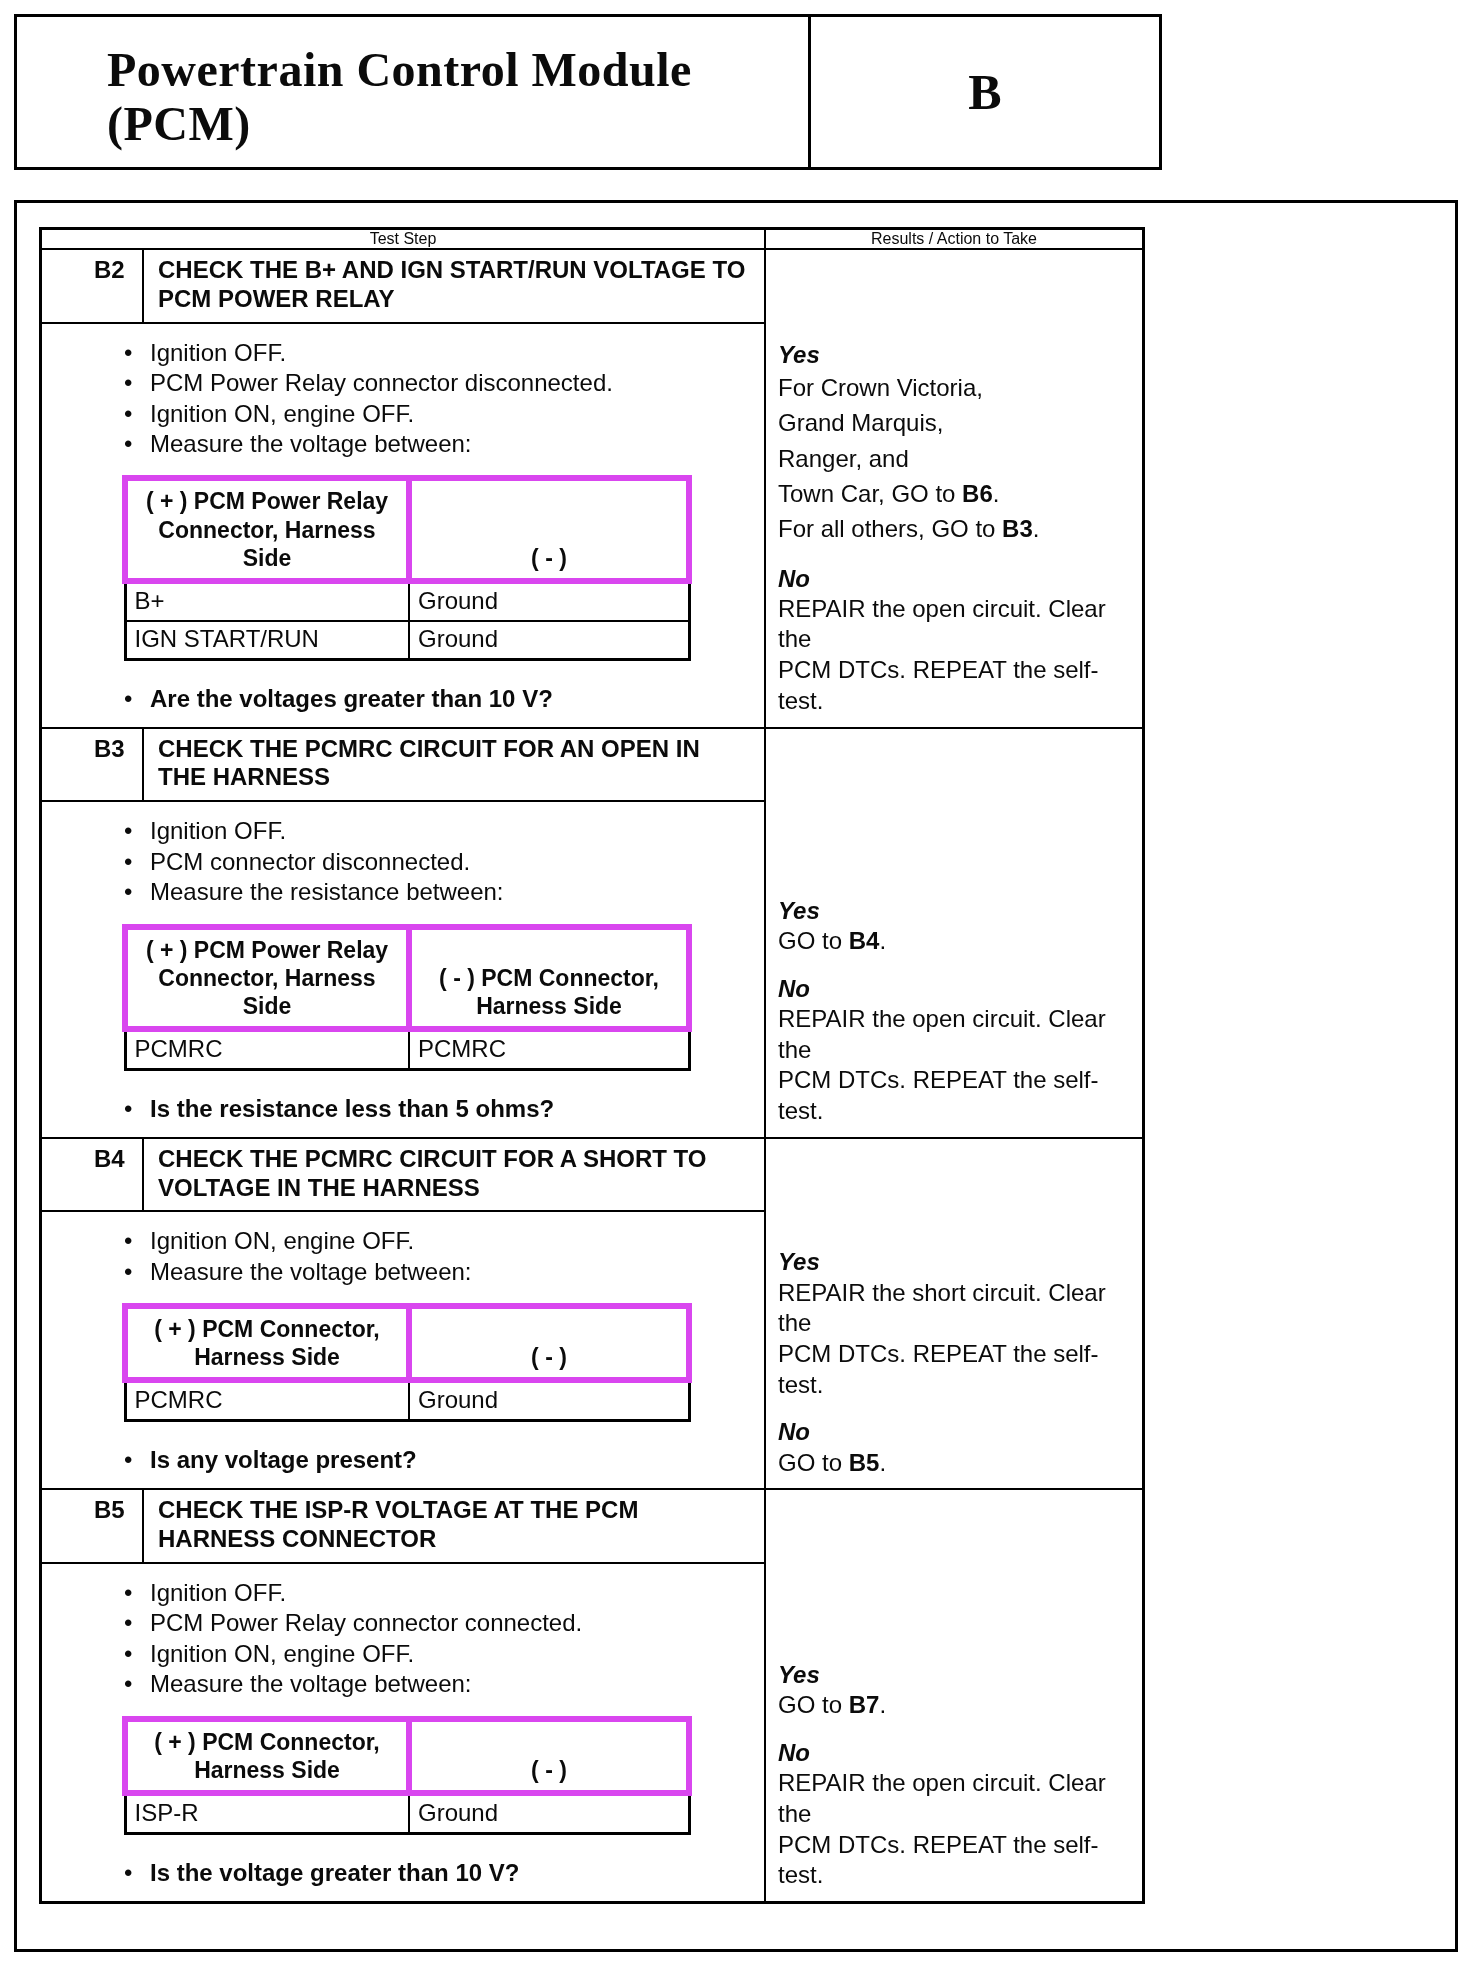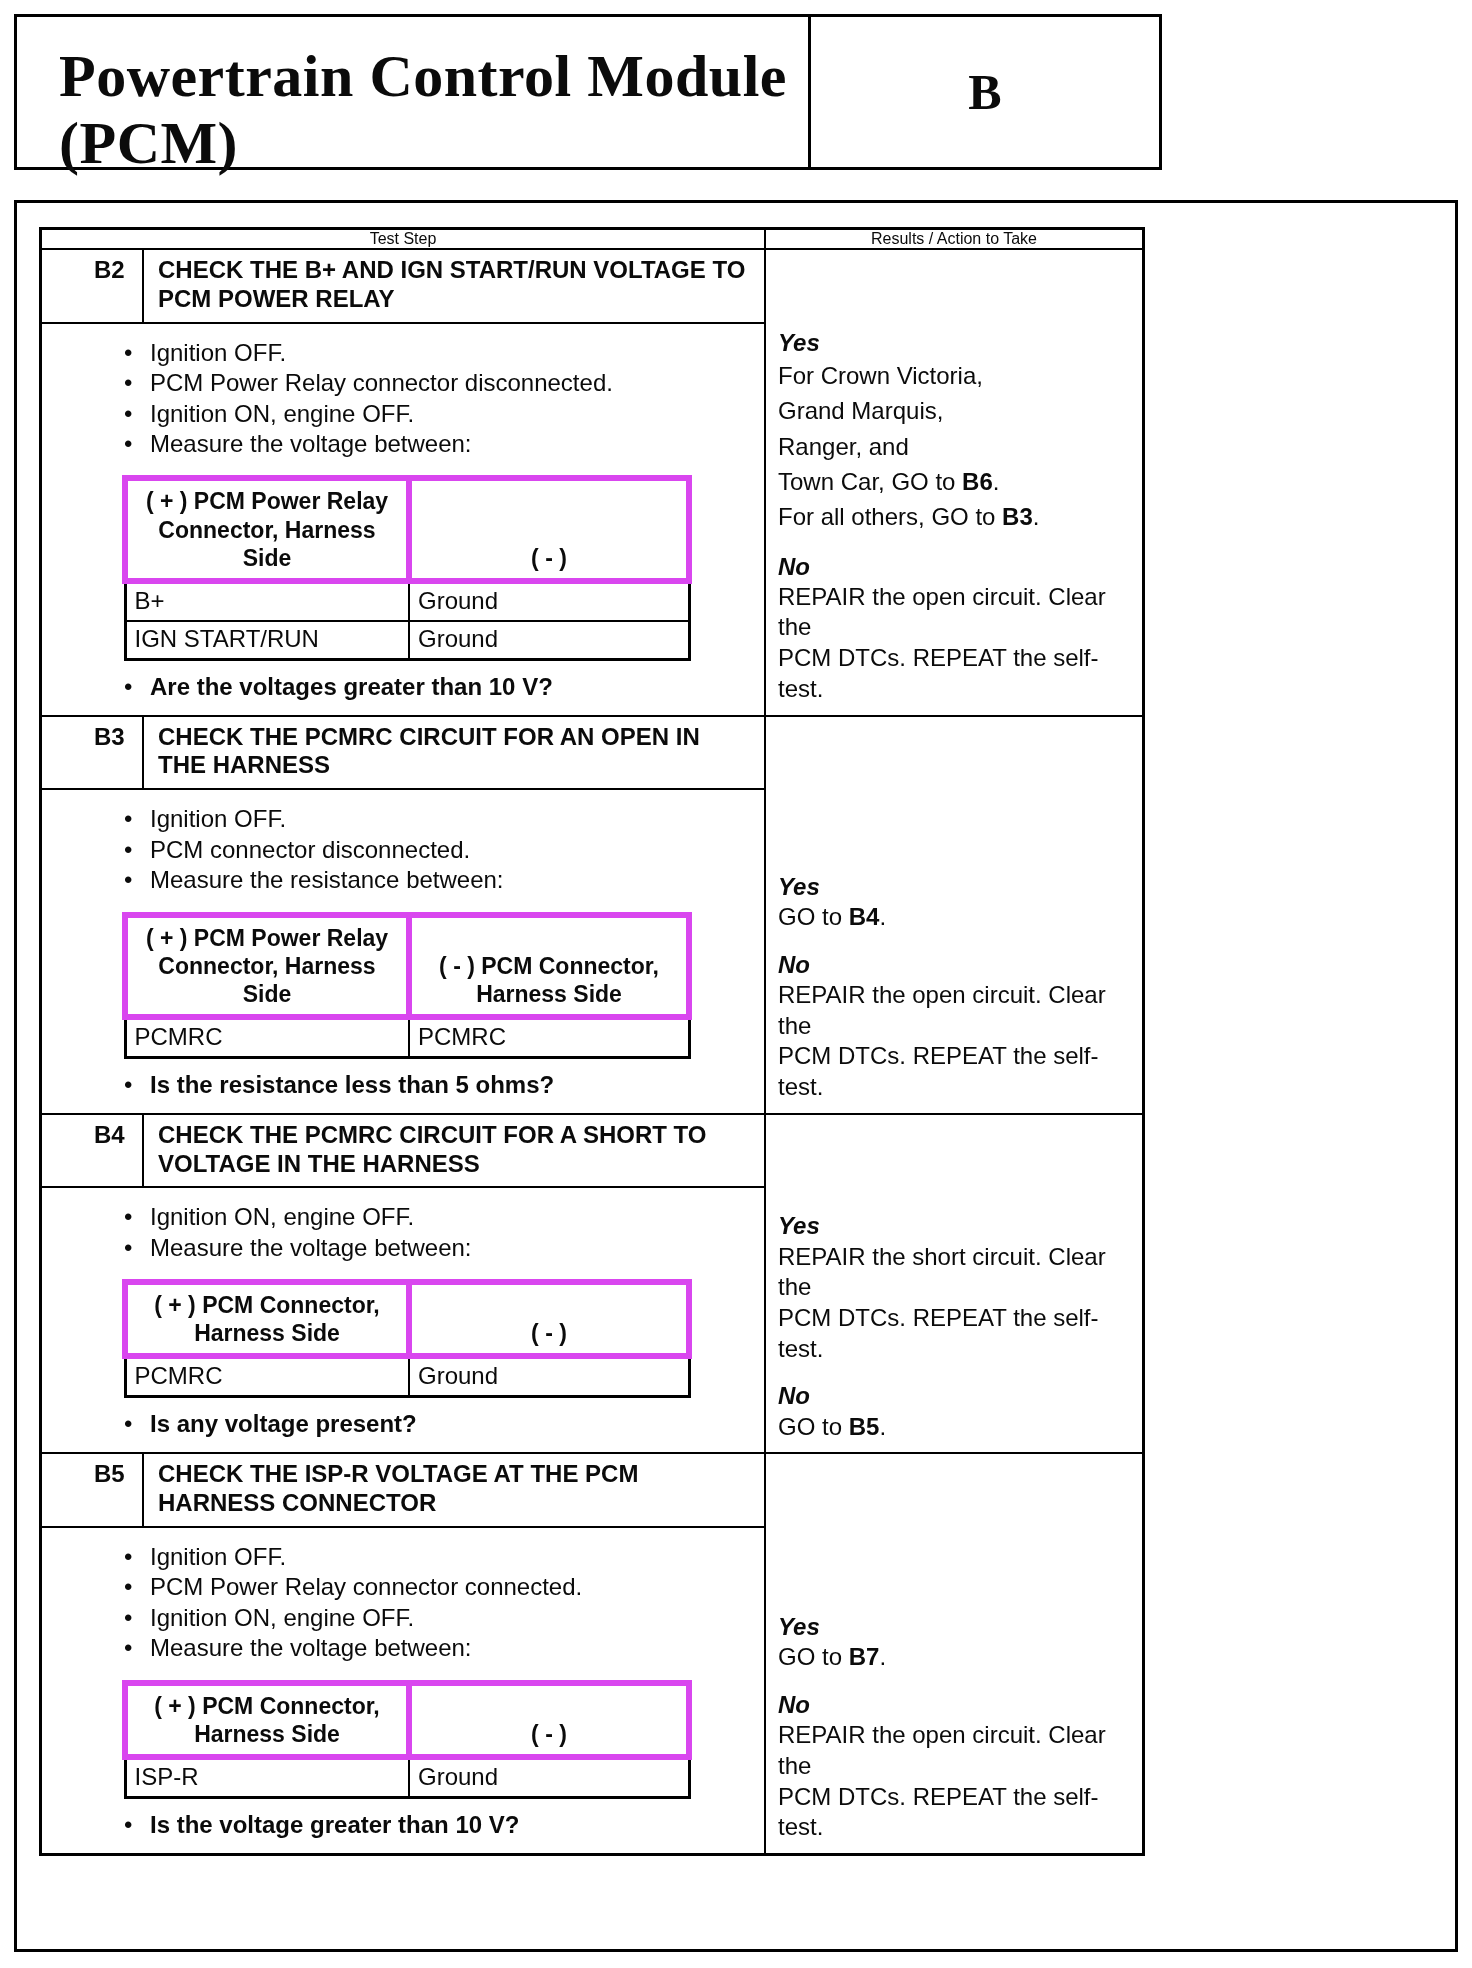--- a/index.html
+++ b/index.html
@@ -17,23 +17,24 @@
   .header-box {
     position: absolute; top: 14px; left: 14px;
     width: 1142px; height: 150px;
     border: 3px solid #000;
     display: flex;
   }
   .header-title-cell { flex: 1; padding: 26px 0 0 42px; }
   .header-title {
     font-family: "Liberation Serif", serif;
     font-weight: bold;
-    font-size: 60px;
+    font-size: 48px;
     line-height: 1.12;
     letter-spacing: 0.5px;
+    margin-left: 48px;
   }
   .header-letter-cell {
     width: 348px;
     border-left: 3px solid #000;
     display: flex; align-items: center; justify-content: center;
   }
   .header-letter {
     font-family: "Liberation Serif", serif;
     font-weight: bold;
     font-size: 50px;
@@ -125,21 +126,21 @@
     padding: 2px 8px 4px;
     height: 30px;
     vertical-align: middle;
     text-align: left;
   }
   .mcol1 { width: 258px; }
   .mcol2 { width: 254px; }
 
   .question {
     position: relative;
-    margin: 12px 0 0 78px;
+    margin: 24px 0 0 78px;
     padding-left: 30px;
     font-weight: bold;
     font-size: 24px;
   }
   .question::before { content: "\2022"; position: absolute; left: 4px; font-weight: normal; }
 
   
   .results-cell {
     vertical-align: bottom !important;
     padding: 10px 6px 10px 12px !important;

